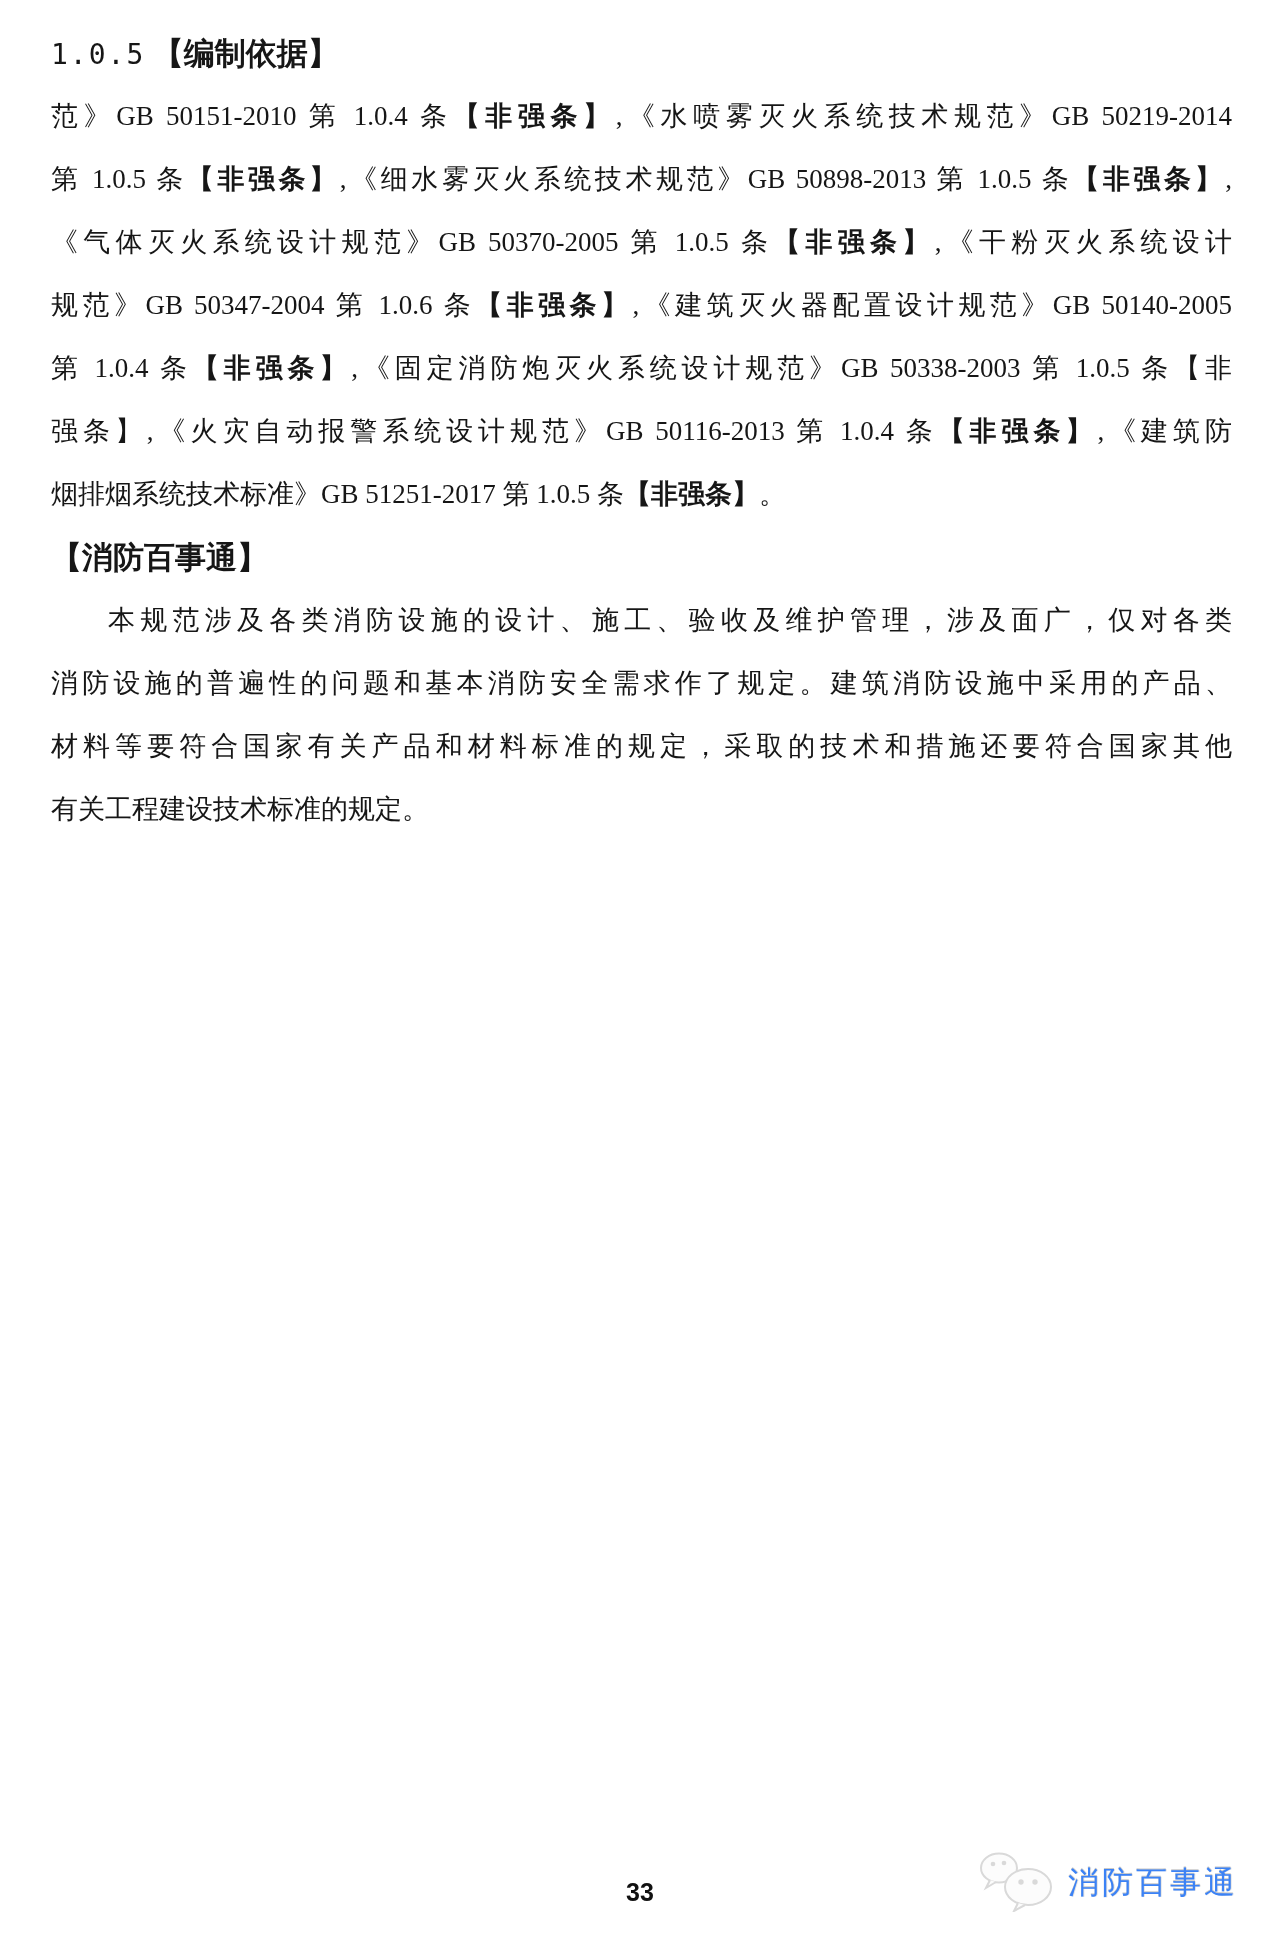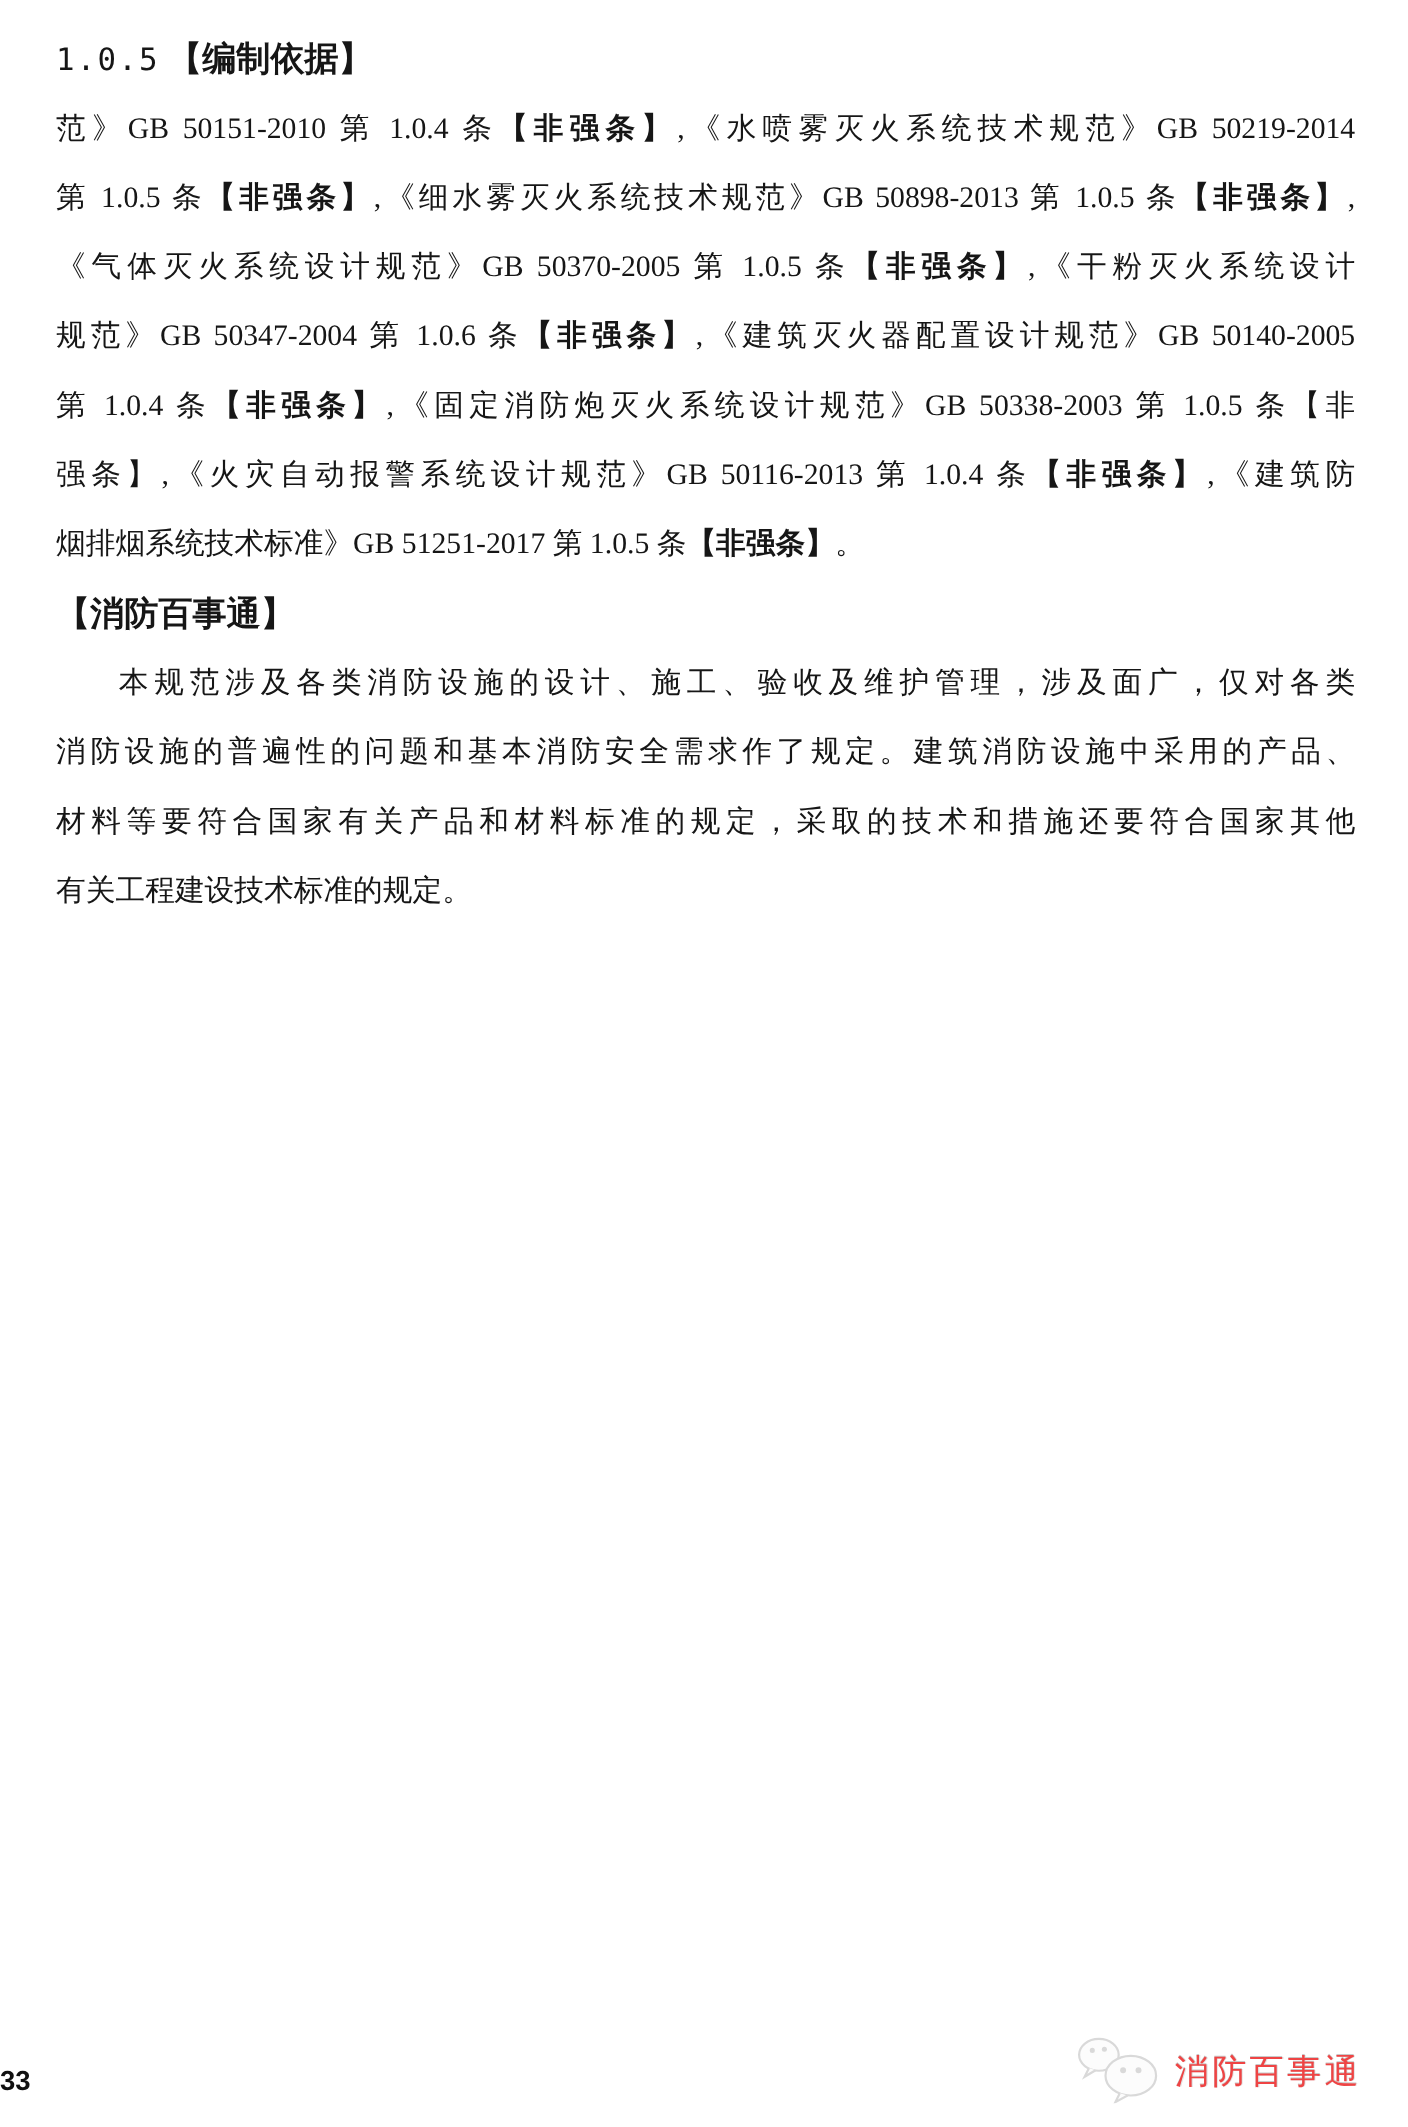--- a/index.html
+++ b/index.html
@@ -50,39 +50,39 @@
     text-align-last: justify;
   }
   .para .line.indent {
     padding-left: 57px;
   }
   .footer-pagenum {
     position: absolute;
     left: 0;
     right: 0;
     top: 1878px;
-    text-align: left;
+    text-align: center;
     font-family: "Liberation Sans", "DejaVu Sans", sans-serif;
     font-weight: 700;
     font-size: 25px;
     color: #111111;
   }
   .watermark {
     position: absolute;
     right: 42px;
     top: 1850px;
     display: flex;
     align-items: center;
     gap: 8px;
   }
   .watermark-text {
     font-family: "Liberation Sans", "DejaVu Sans", sans-serif;
     font-size: 31px;
     letter-spacing: 3px;
-    color: #ef4444;
+    color: #3b82f6;
     text-shadow: 0 -1px 0 #c9c9c9, 1px 0 0 #e4e4e4, 0 1px 0 #ffffff;
   }
 </style>
 </head>
 <body>
 
 <div class="page">
 
   <div class="content">
 

